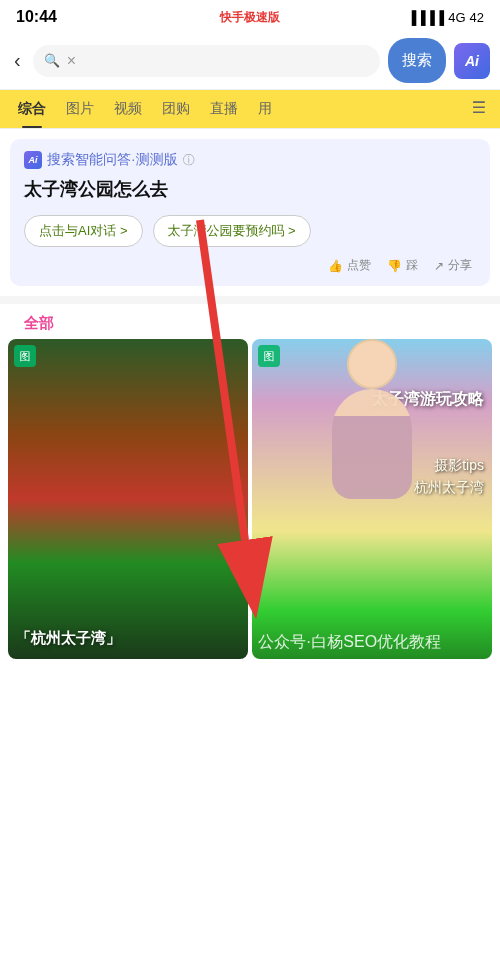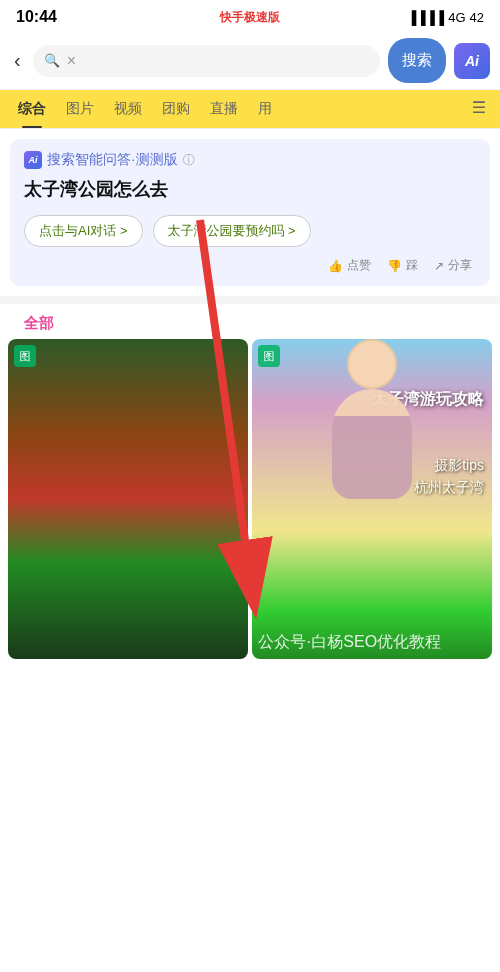--- a/index.html
+++ b/index.html
@@ -446,20 +446,21 @@
 
 <div class="section-label">全部</div>
 
 <div class="image-grid">
 
   <div class="image-card">
     <div class="card-bg-1"></div>
     <div class="card-icon">
       <span>图</span>
     </div>
+    <div class="card-title">「杭州太子湾」</div>
   </div>
 
   <div class="image-card">
     <div class="card-bg-2"></div>
 
     <div style="position:absolute;top:20px;left:50%;transform:translateX(-50%);width:70px;height:90px;z-index:2;">
       <div class="person-head"></div>
       <div class="person-silhouette"></div>
     </div>
     <div class="card-icon">

